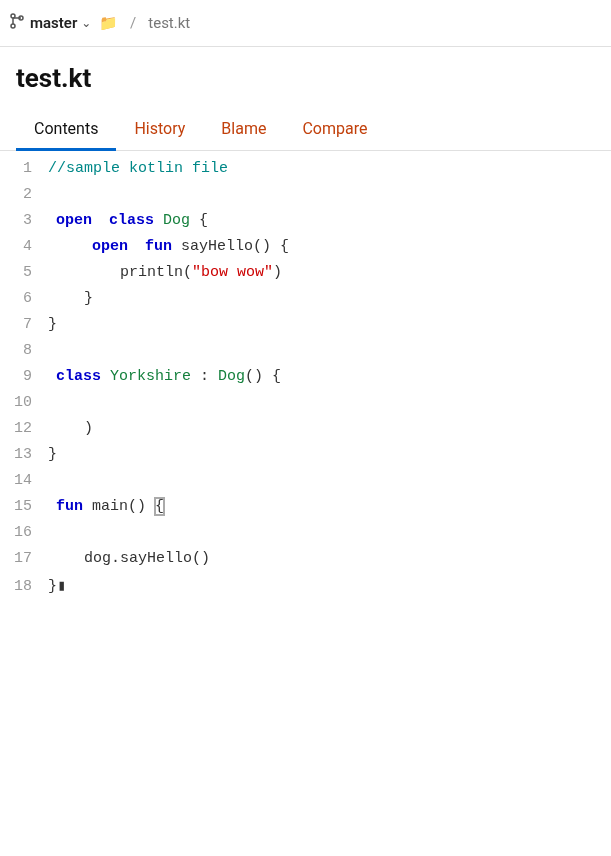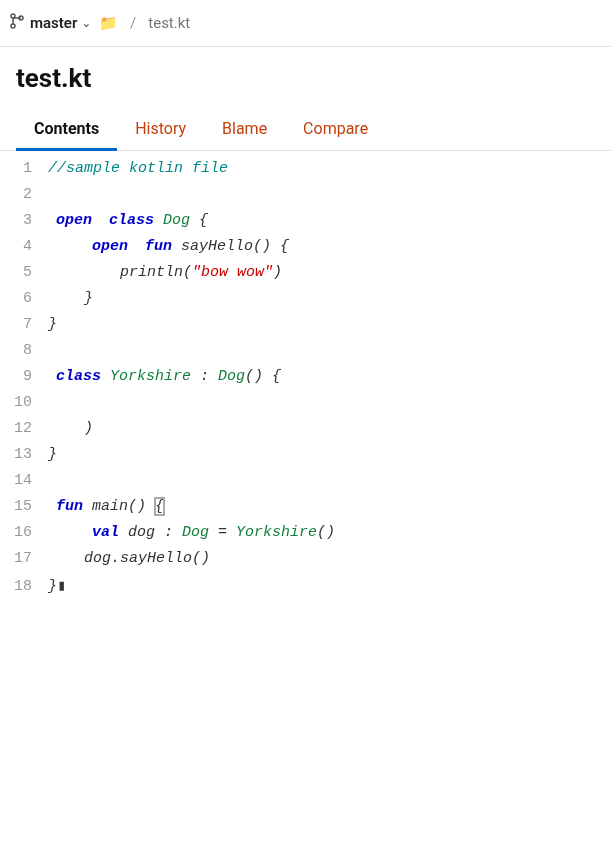--- a/index.html
+++ b/index.html
@@ -87,21 +87,21 @@
       font-size: 16px;
       color: #c2410c;
       cursor: pointer;
       border-bottom: 3px solid transparent;
       margin-bottom: -1px;
       font-weight: 400;
     }
 
     .tab.active {
       color: #111;
-      font-weight: 700;
+      font-weight: 400;
       border-bottom: 3px solid #0066cc;
     }
 
     .code-area {
       padding: 8px 0;
       background: #fff;
       overflow-x: auto;
     }
 
     .code-line {
@@ -120,21 +120,20 @@
       font-family: 'Courier New', Courier, monospace;
       font-size: 15px;
       user-select: none;
     }
 
     .line-content {
       font-family: 'Courier New', Courier, monospace;
       font-size: 15px;
       color: #333;
       white-space: pre;
-      font-style: italic;
     }
 
     
     .kw { color: #0000cc; font-weight: 600; margin-left: 8px; } 
     .cn { color: #15803d; } 
     .st { color: #cc0000; } 
     .cm { color: #008888; } 
     .hl-box {
       outline: 2px solid #aaa;
       outline-offset: -1px;
@@ -241,21 +240,20 @@
     <span class="line-content"> </span>
   </div>
 
   <div class="code-line">
     <span class="line-number">15</span>
     <span class="line-content"><span class="kw">fun</span> main() <span class="hl-box">{</span></span>
   </div>
 
   <div class="code-line">
     <span class="line-number">16</span>
-    <span class="line-content">    <span class="kw">val</span> dog : <span class="cn">Dog</span> = <span class="cn">Yorkshire</span>()</span>
   </div>
 
   <div class="code-line">
     <span class="line-number">17</span>
     <span class="line-content">    dog.sayHello()</span>
   </div>
 
   <div class="code-line">
     <span class="line-number">18</span>
     <span class="line-content">}▮</span>

